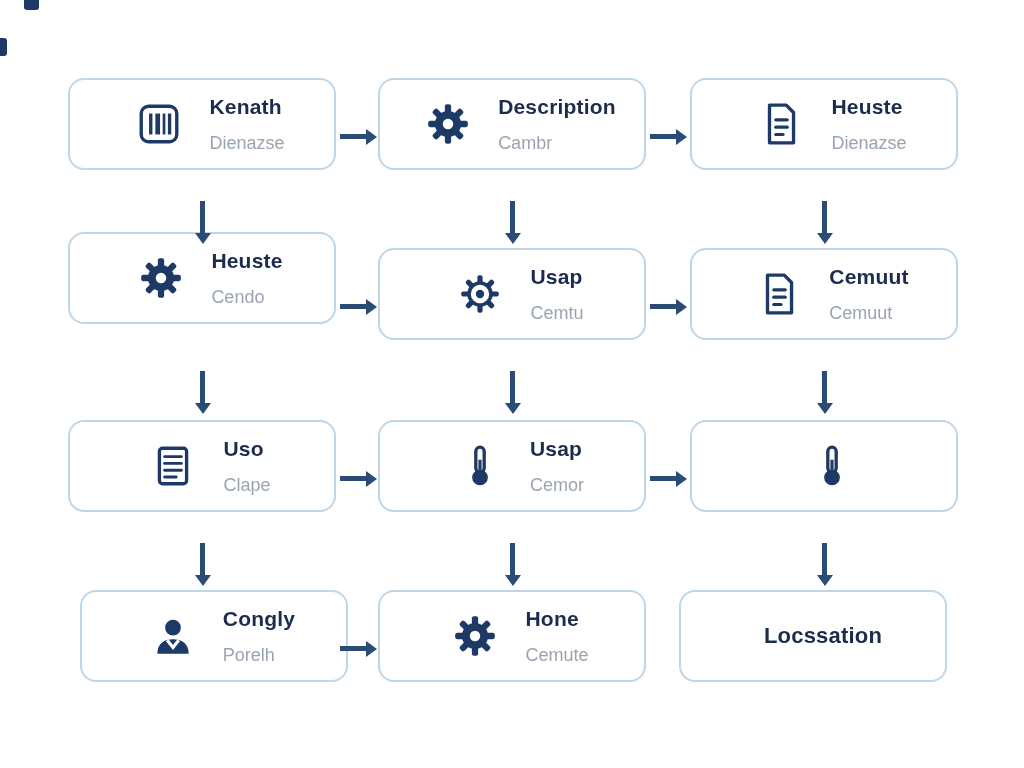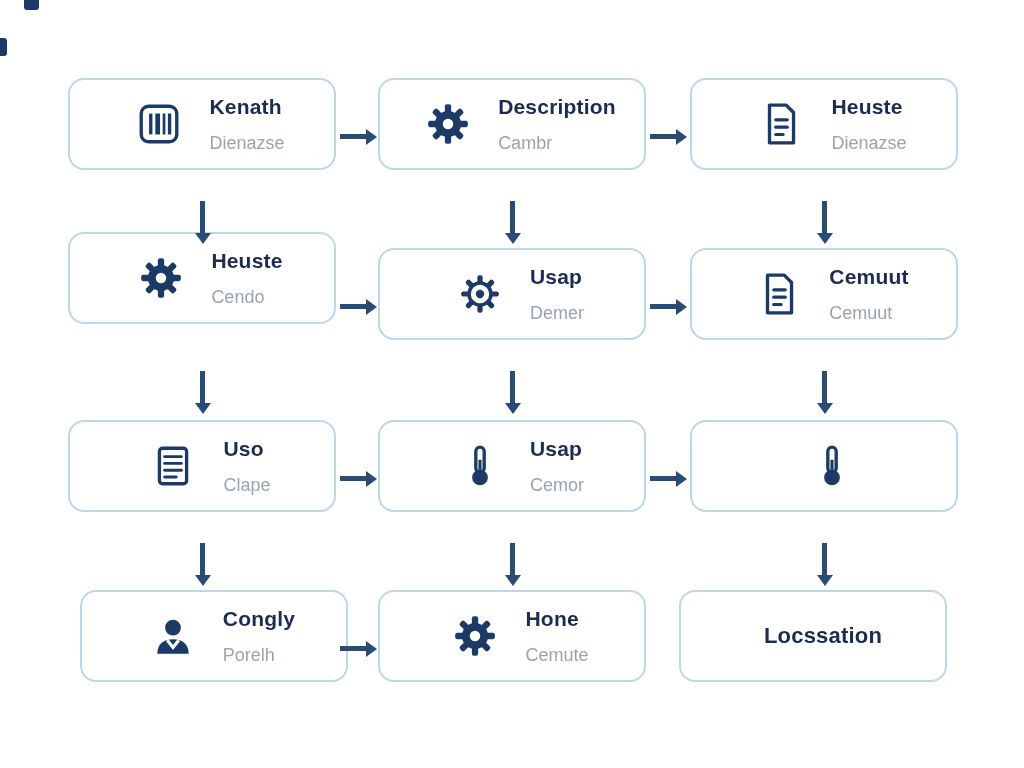--- a/index.html
+++ b/index.html
@@ -148,21 +148,21 @@
           <rect x="19.5" y="4" width="5" height="8" rx="2" transform="rotate(225 22 22)"></rect>
           <rect x="19.5" y="4" width="5" height="8" rx="2" transform="rotate(270 22 22)"></rect>
           <rect x="19.5" y="4" width="5" height="8" rx="2" transform="rotate(315 22 22)"></rect>
         </g>
         <circle cx="22" cy="22" r="10.5" fill="#ffffff" stroke="#1d3a66" stroke-width="3.4"></circle>
         <circle cx="22" cy="22" r="4" fill="#1d3a66"></circle>
       </svg>
     </span>
     <span class="text">
       <span class="title">Usap</span>
-      <span class="subtitle">Demer</span>
+      <span class="subtitle">Cemtu</span>
     </span>
   </div>
 
   <div class="node" style="left:690px;top:248px">
     <span class="icon">
       <svg viewBox="0 0 44 44" width="46" height="46">
         <path d="M11 4 h16 l7 7 v29 h-23 z" fill="#ffffff" stroke="#1d3a66" stroke-width="3.2" stroke-linejoin="round"></path>
         <g stroke="#1d3a66" stroke-width="3" stroke-linecap="round">
           <line x1="17" y1="18" x2="28" y2="18"></line>
           <line x1="17" y1="25" x2="28" y2="25"></line>

